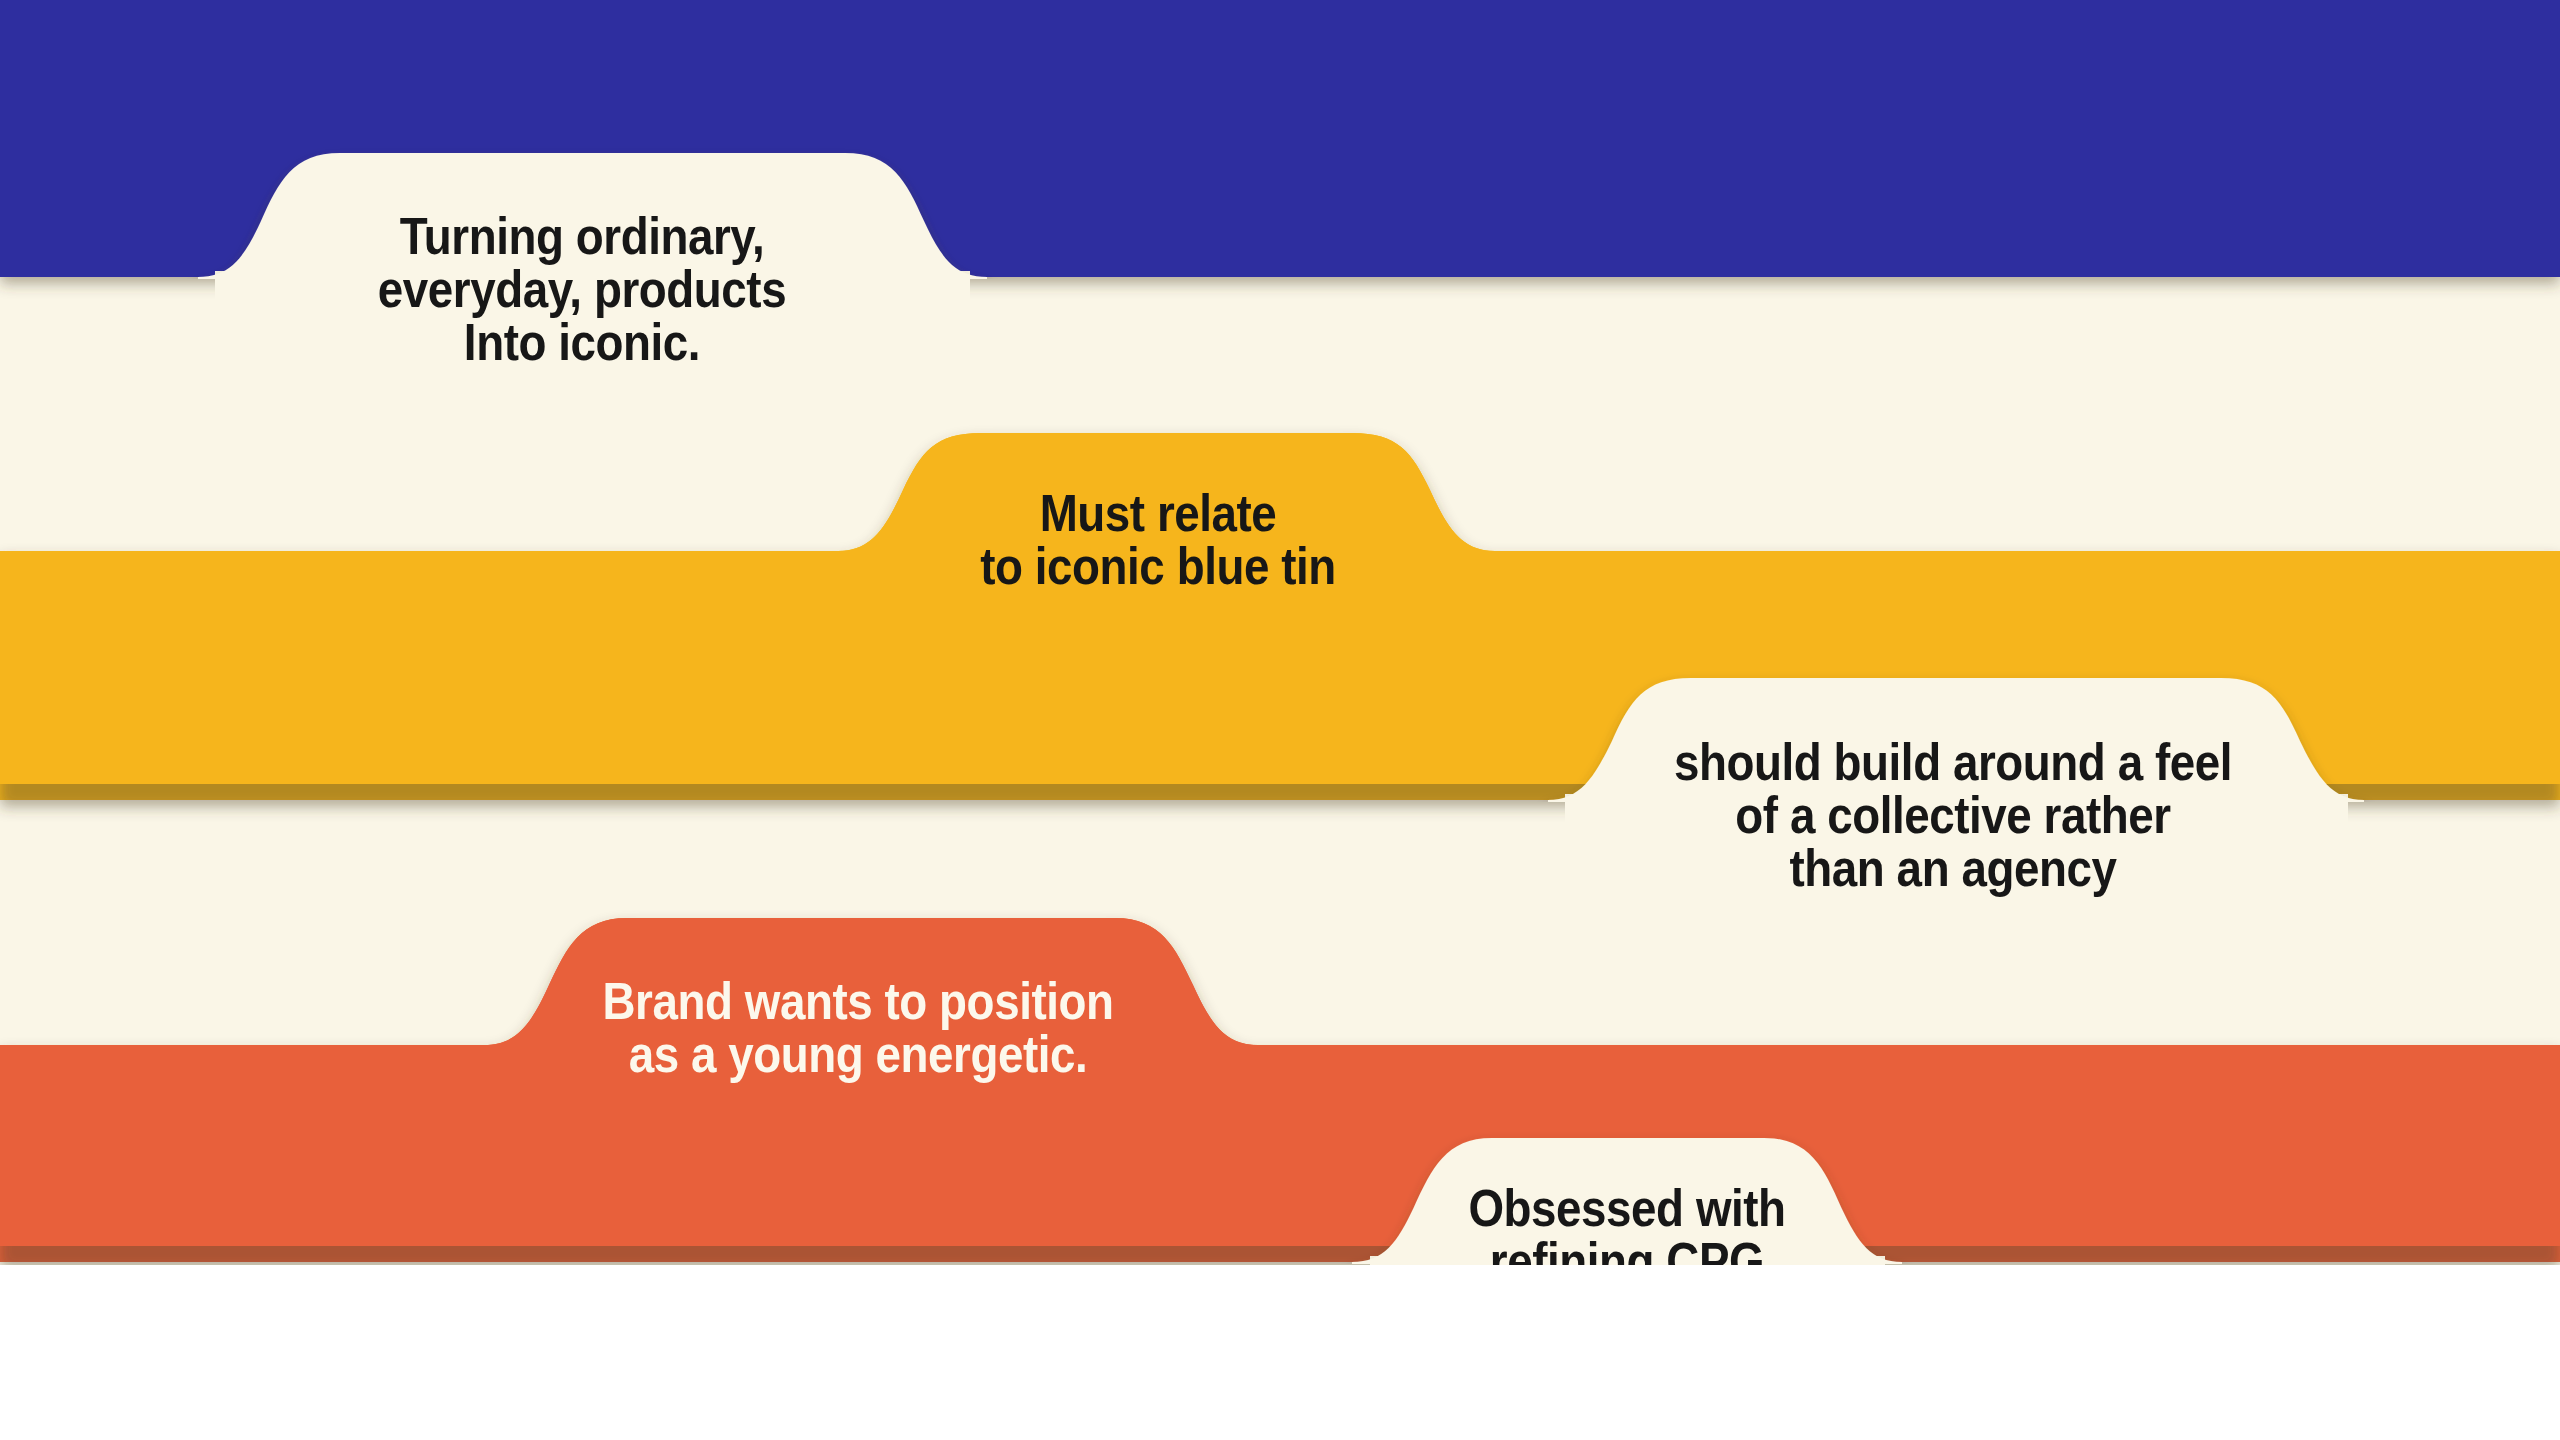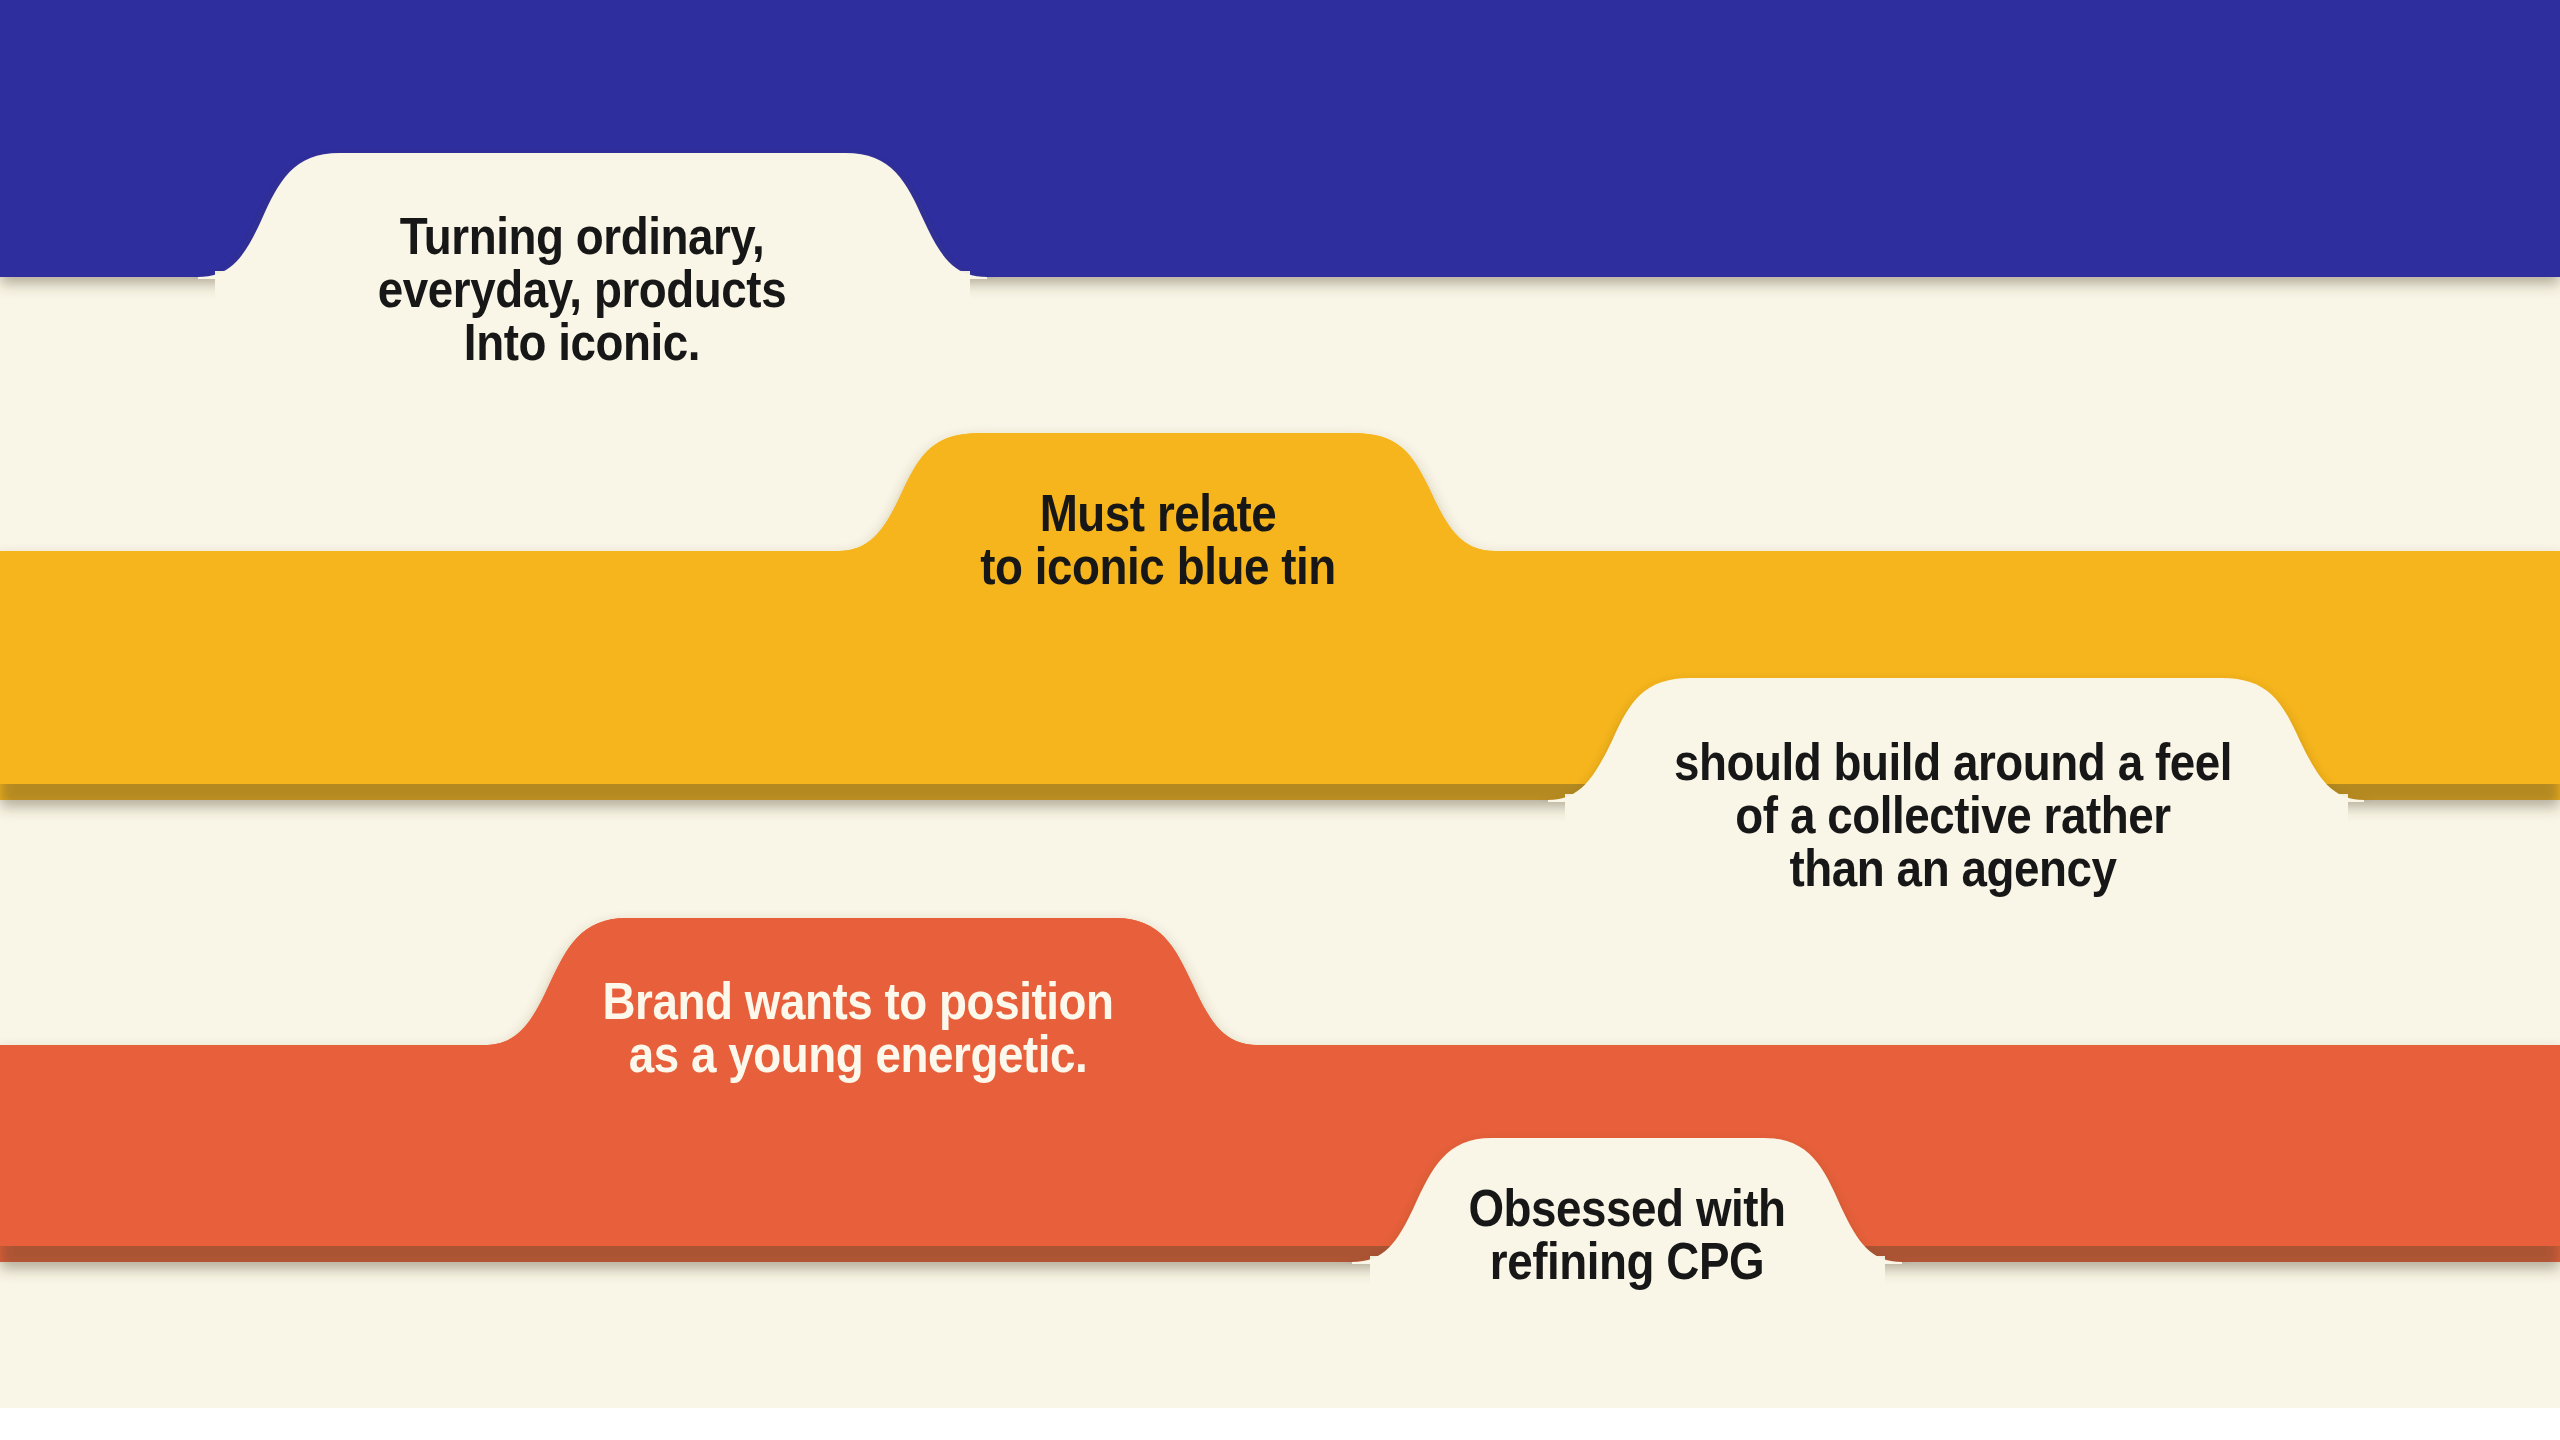--- a/index.html
+++ b/index.html
@@ -1,17 +1,17 @@
 <!DOCTYPE html>
 <html><head>
 <meta charset="utf-8">
 <style>
   html,body{margin:0;padding:0;}
   body{width:2560px;height:1440px;font-family:"Liberation Sans",sans-serif;}
-  .stage{position:relative;width:2560px;height:1408px;background:#faf6e7;overflow:hidden;}
+  .stage{position:relative;width:2560px;height:1265px;background:#faf6e7;overflow:hidden;}
   .stage svg{position:absolute;left:0;top:0;width:2560px;height:1440px;display:block;}
   .note{
     position:absolute;
     width:900px;
     text-align:center;
     font-weight:700;
     font-size:52px;
     line-height:53px;
     letter-spacing:-0.5px;
     color:#171717;

